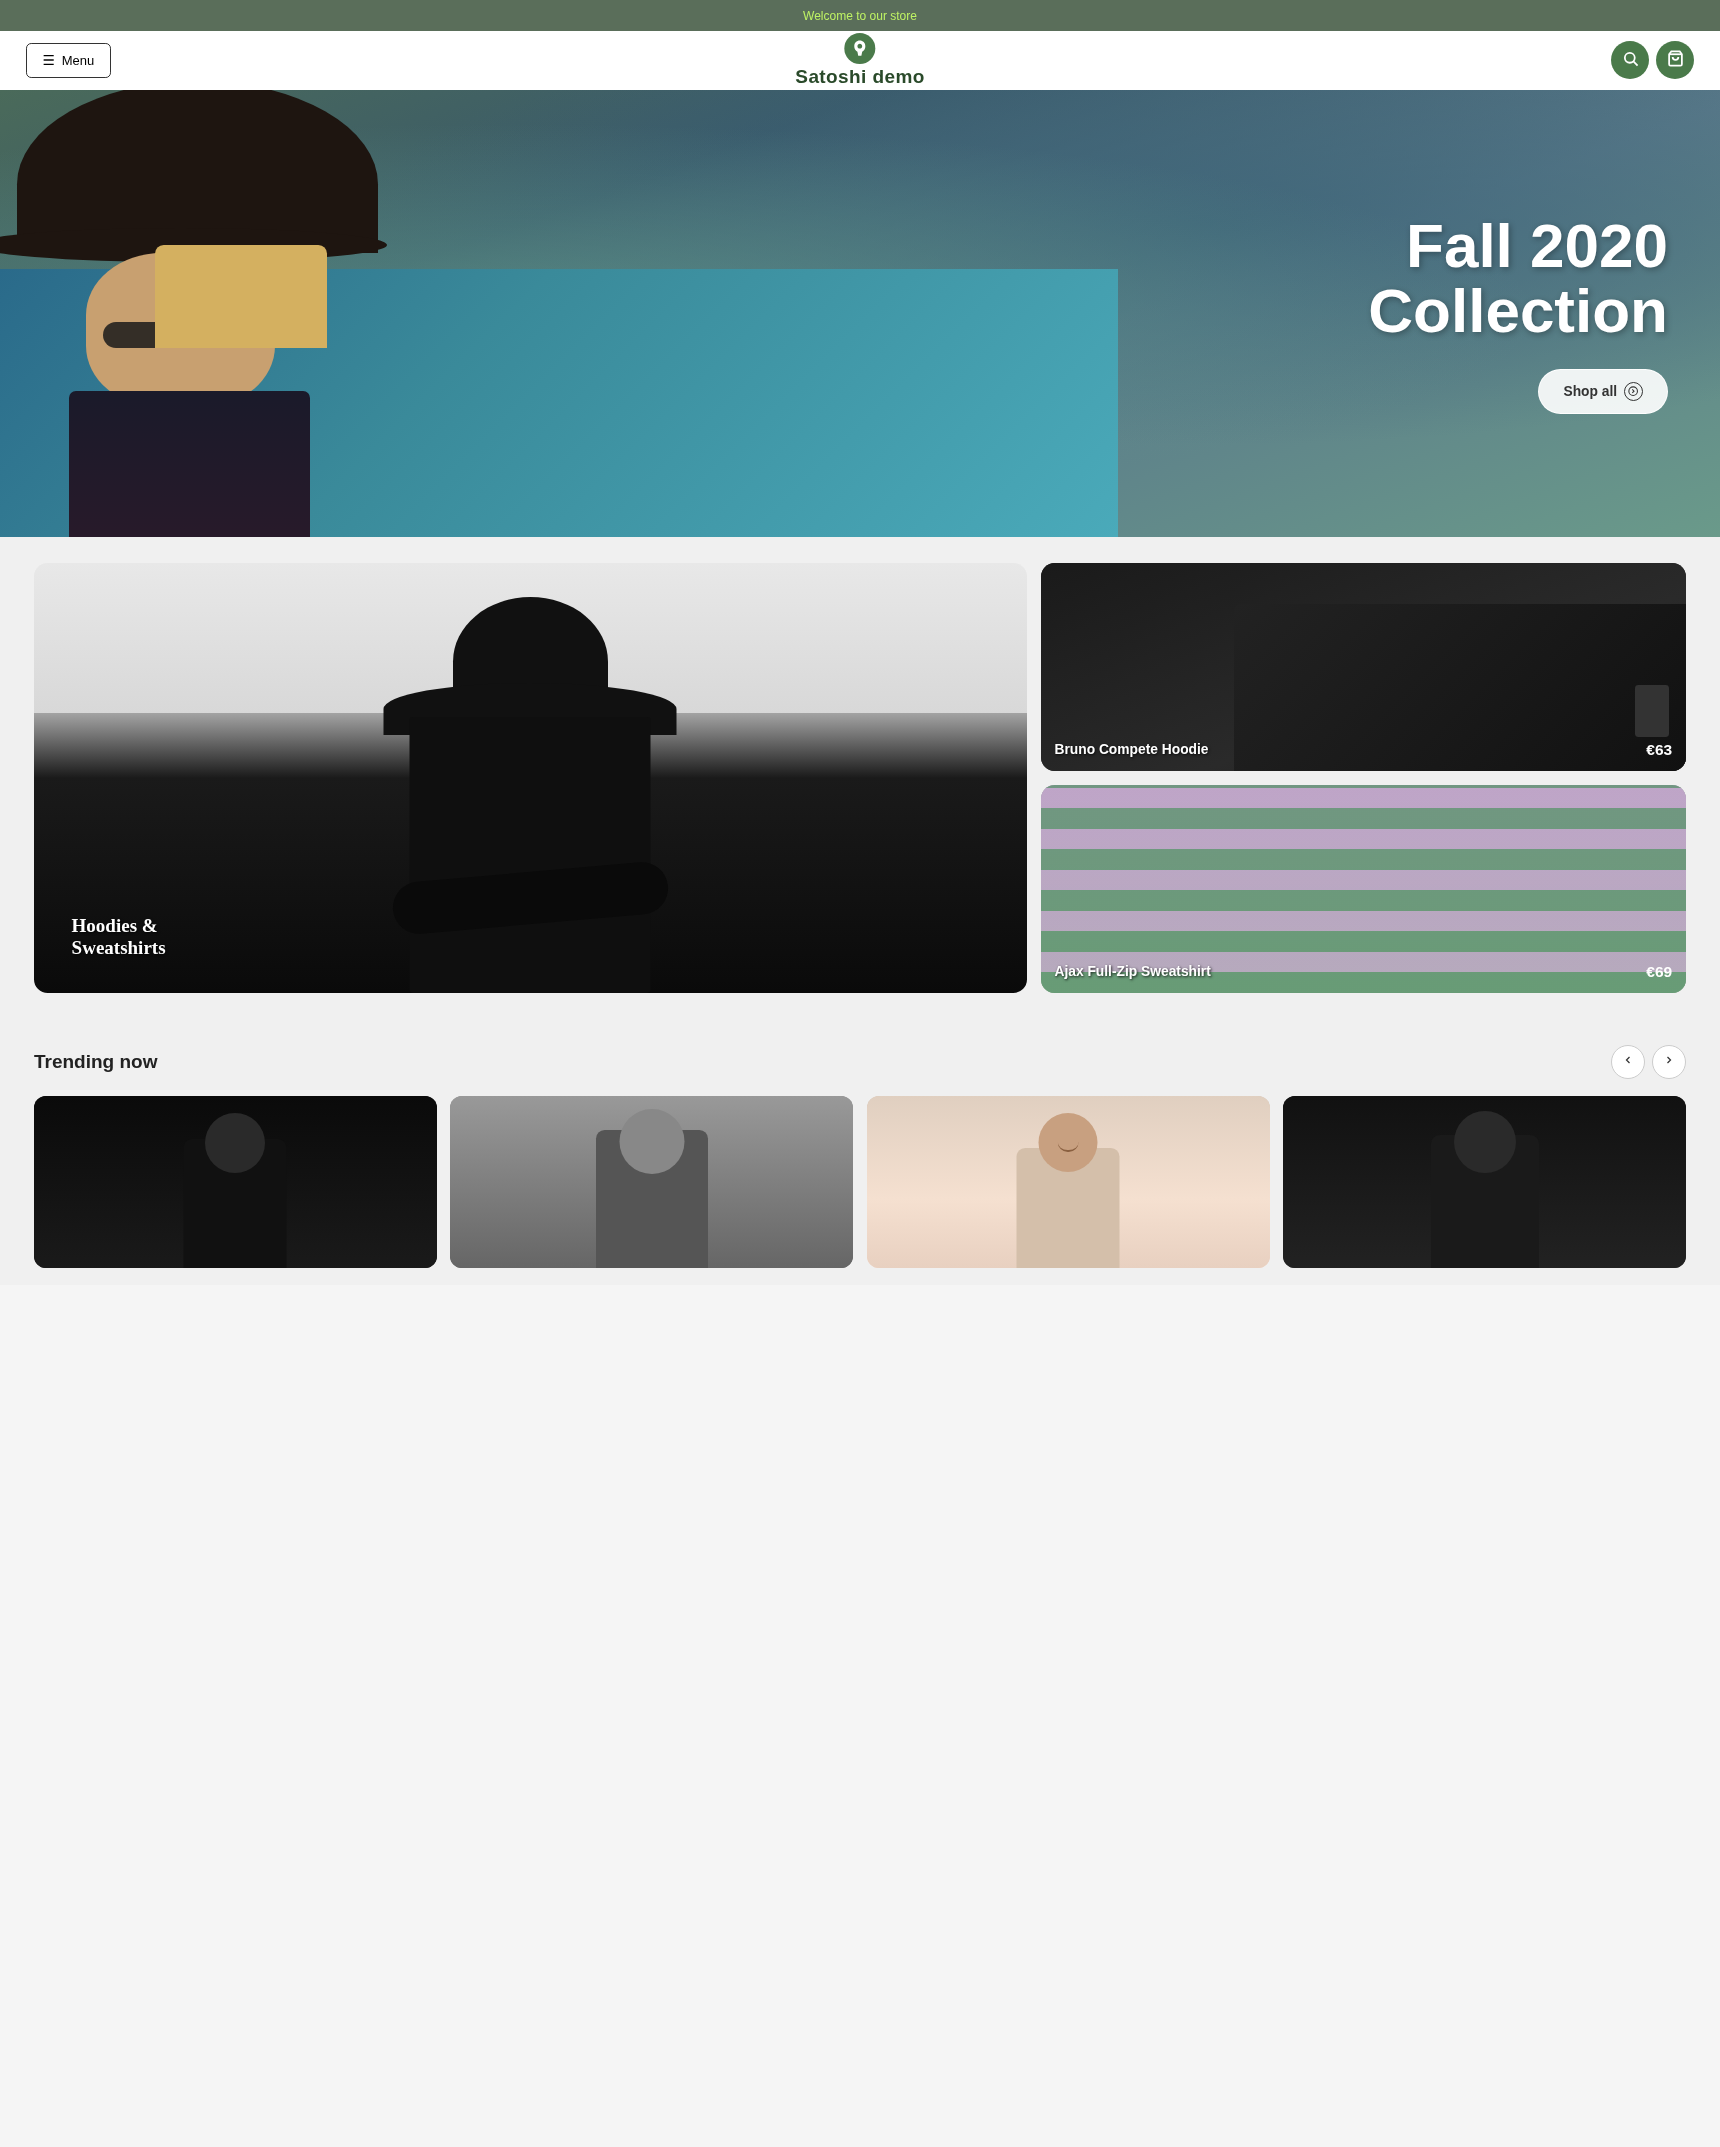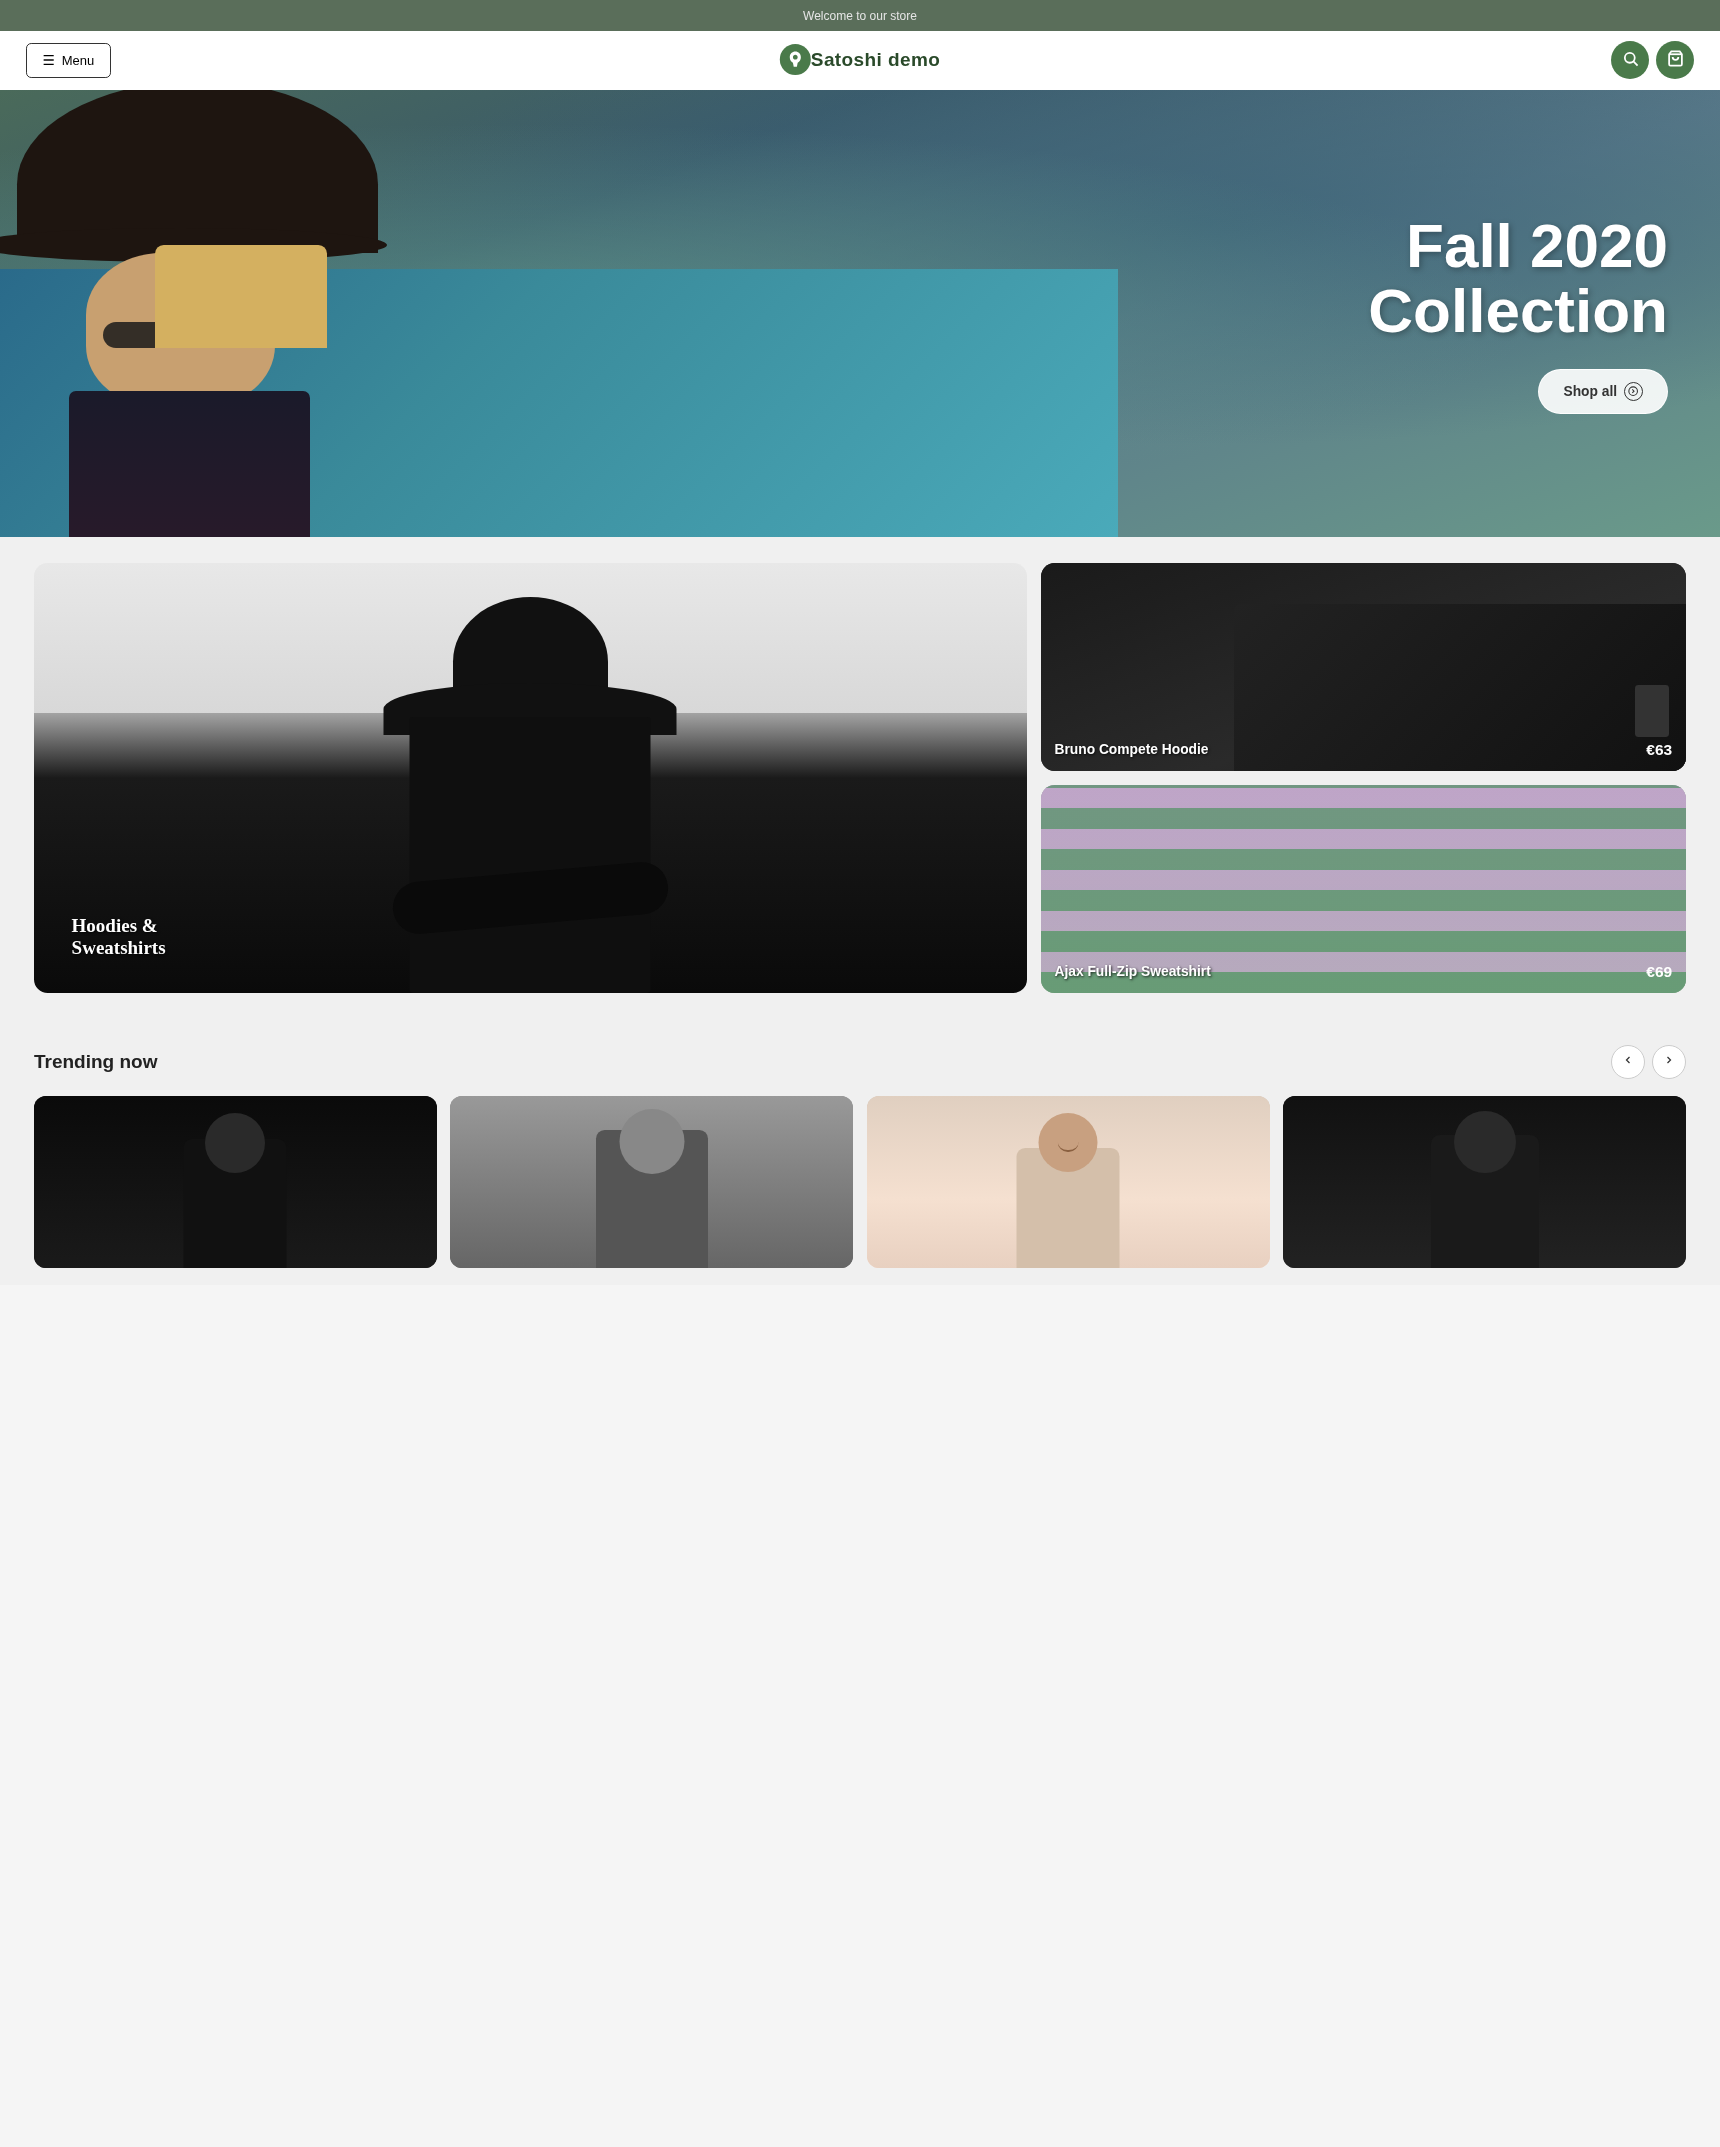--- a/index.html
+++ b/index.html
@@ -1,21 +1,21 @@
 <!DOCTYPE html>
 <html style="font-size:13.8px"><head>
   <meta charset="utf-8">
   <style>
     * { margin: 0; padding: 0; box-sizing: border-box; }
     body { font-family: -apple-system, BlinkMacSystemFont, 'Segoe UI', sans-serif; background: #f5f5f5; }
 
     
     .announcement-bar {
       background: #5a6e5a;
-      color: #e5e5e5;
+      color: #bef264;
       text-align: center;
       padding: 8.6px;
       font-size: 12px;
     }
 
     
     .header {
       display: flex;
       align-items: center;
       justify-content: space-between;
@@ -36,21 +36,21 @@
       cursor: pointer;
       font-size: 13px;
       font-weight: 500;
     }
     .menu-button .hamburger-icon { font-size: 13.8px; }
     .header-center {
       position: absolute;
       left: 50%;
       transform: translateX(-50%);
       display: flex;
-      flex-direction: row;
+      flex-direction: column;
       align-items: center;
     }
     .logo-icon {
       width: 31px;
       height: 31px;
       background: #4a7a4a;
       border-radius: 50%;
       display: flex;
       align-items: center;
       justify-content: center;

